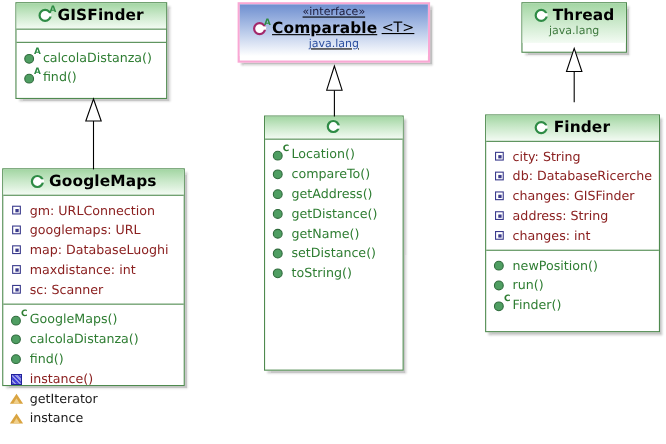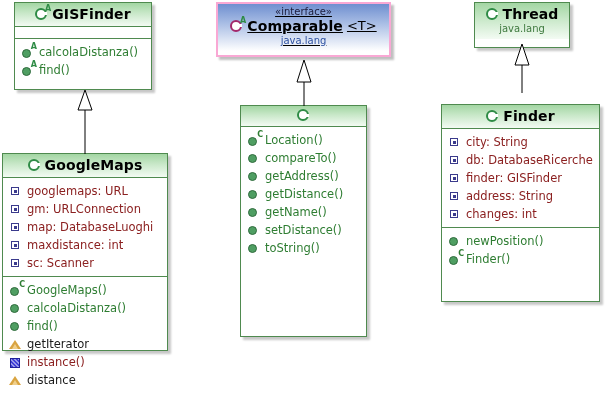--- a/index.html
+++ b/index.html
@@ -285,25 +285,25 @@
 <div class="uml-box" style="left:2px; top:153px; width:166px; height:198px;">
   <div class="uml-title">
     <div class="title-row">
       <span class="ic ic-class"></span>
       <span class="cls-name">GoogleMaps</span>
     </div>
   </div>
   <div class="compartment attrs">
     <div class="member">
       <span class="ic ic-field"></span>
+      <span class="member-label attr">gm: URLConnection</span>
+    </div>
+    <div class="member">
+      <span class="ic ic-field"></span>
       <span class="member-label attr">googlemaps: URL</span>
-    </div>
-    <div class="member">
-      <span class="ic ic-field"></span>
-      <span class="member-label attr">gm: URLConnection</span>
     </div>
     <div class="member">
       <span class="ic ic-field"></span>
       <span class="member-label attr">map: DatabaseLuoghi</span>
     </div>
     <div class="member">
       <span class="ic ic-field"></span>
       <span class="member-label attr">maxdistance: int</span>
     </div>
     <div class="member">
@@ -320,30 +320,30 @@
     </div>
     <div class="member">
       <span class="ic ic-method"></span>
       <span class="member-label method">calcolaDistanza()</span>
     </div>
     <div class="member">
       <span class="ic ic-method"></span>
       <span class="member-label method">find()</span>
     </div>
     <div class="member">
+      <span class="ic ic-bluesq"></span>
+      <span class="member-label attr">instance()</span>
+    </div>
+    <div class="member">
       <span class="ic ic-warn"></span>
       <span class="member-label dark">getIterator</span>
     </div>
     <div class="member">
-      <span class="ic ic-bluesq"></span>
-      <span class="member-label attr">instance()</span>
-    </div>
-    <div class="member">
       <span class="ic ic-warn"></span>
-      <span class="member-label dark">distance</span>
+      <span class="member-label dark">instance</span>
     </div>
   </div>
 </div>
 
 <div class="uml-box iface" style="left:216px; top:2px; width:175px; height:55px;">
   <div class="uml-title">
     <span class="stereotype">«interface»</span>
     <div class="title-row">
       <span class="ic ic-iface">
           <span class="sup-a">A</span>
@@ -416,35 +416,39 @@
     <div class="member">
       <span class="ic ic-field"></span>
       <span class="member-label attr">city: String</span>
     </div>
     <div class="member">
       <span class="ic ic-field"></span>
       <span class="member-label attr">db: DatabaseRicerche</span>
     </div>
     <div class="member">
       <span class="ic ic-field"></span>
-      <span class="member-label attr">finder: GISFinder</span>
+      <span class="member-label attr">changes: GISFinder</span>
     </div>
     <div class="member">
       <span class="ic ic-field"></span>
       <span class="member-label attr">address: String</span>
     </div>
     <div class="member">
       <span class="ic ic-field"></span>
       <span class="member-label attr">changes: int</span>
     </div>
   </div>
   <div class="compartment methods">
     <div class="member">
       <span class="ic ic-method"></span>
       <span class="member-label method">newPosition()</span>
+    </div>
+    <div class="member">
+      <span class="ic ic-method"></span>
+      <span class="member-label method">run()</span>
     </div>
     <div class="member">
       <span class="ic ic-amethod">
           <span class="sup-c">C</span>
         </span>
       <span class="member-label method">Finder()</span>
     </div>
   </div>
 </div>
 

